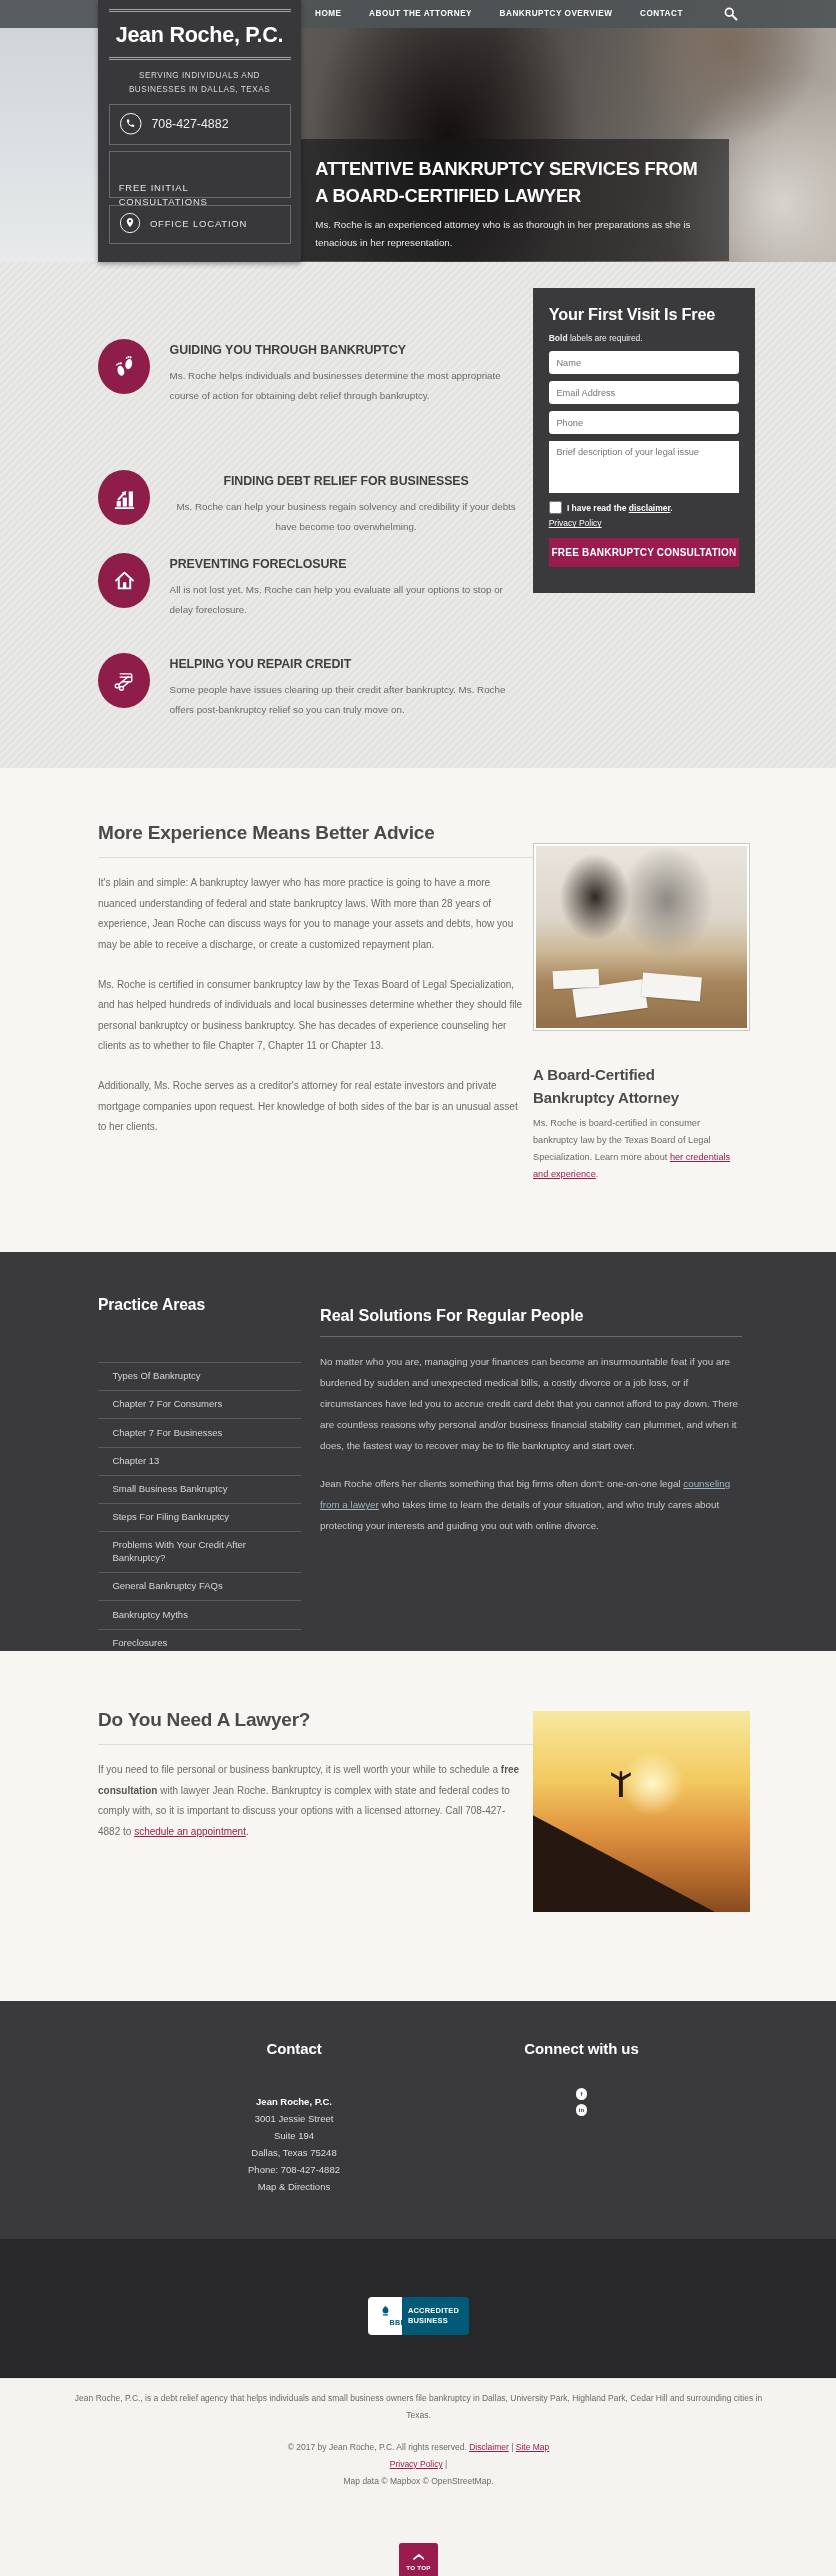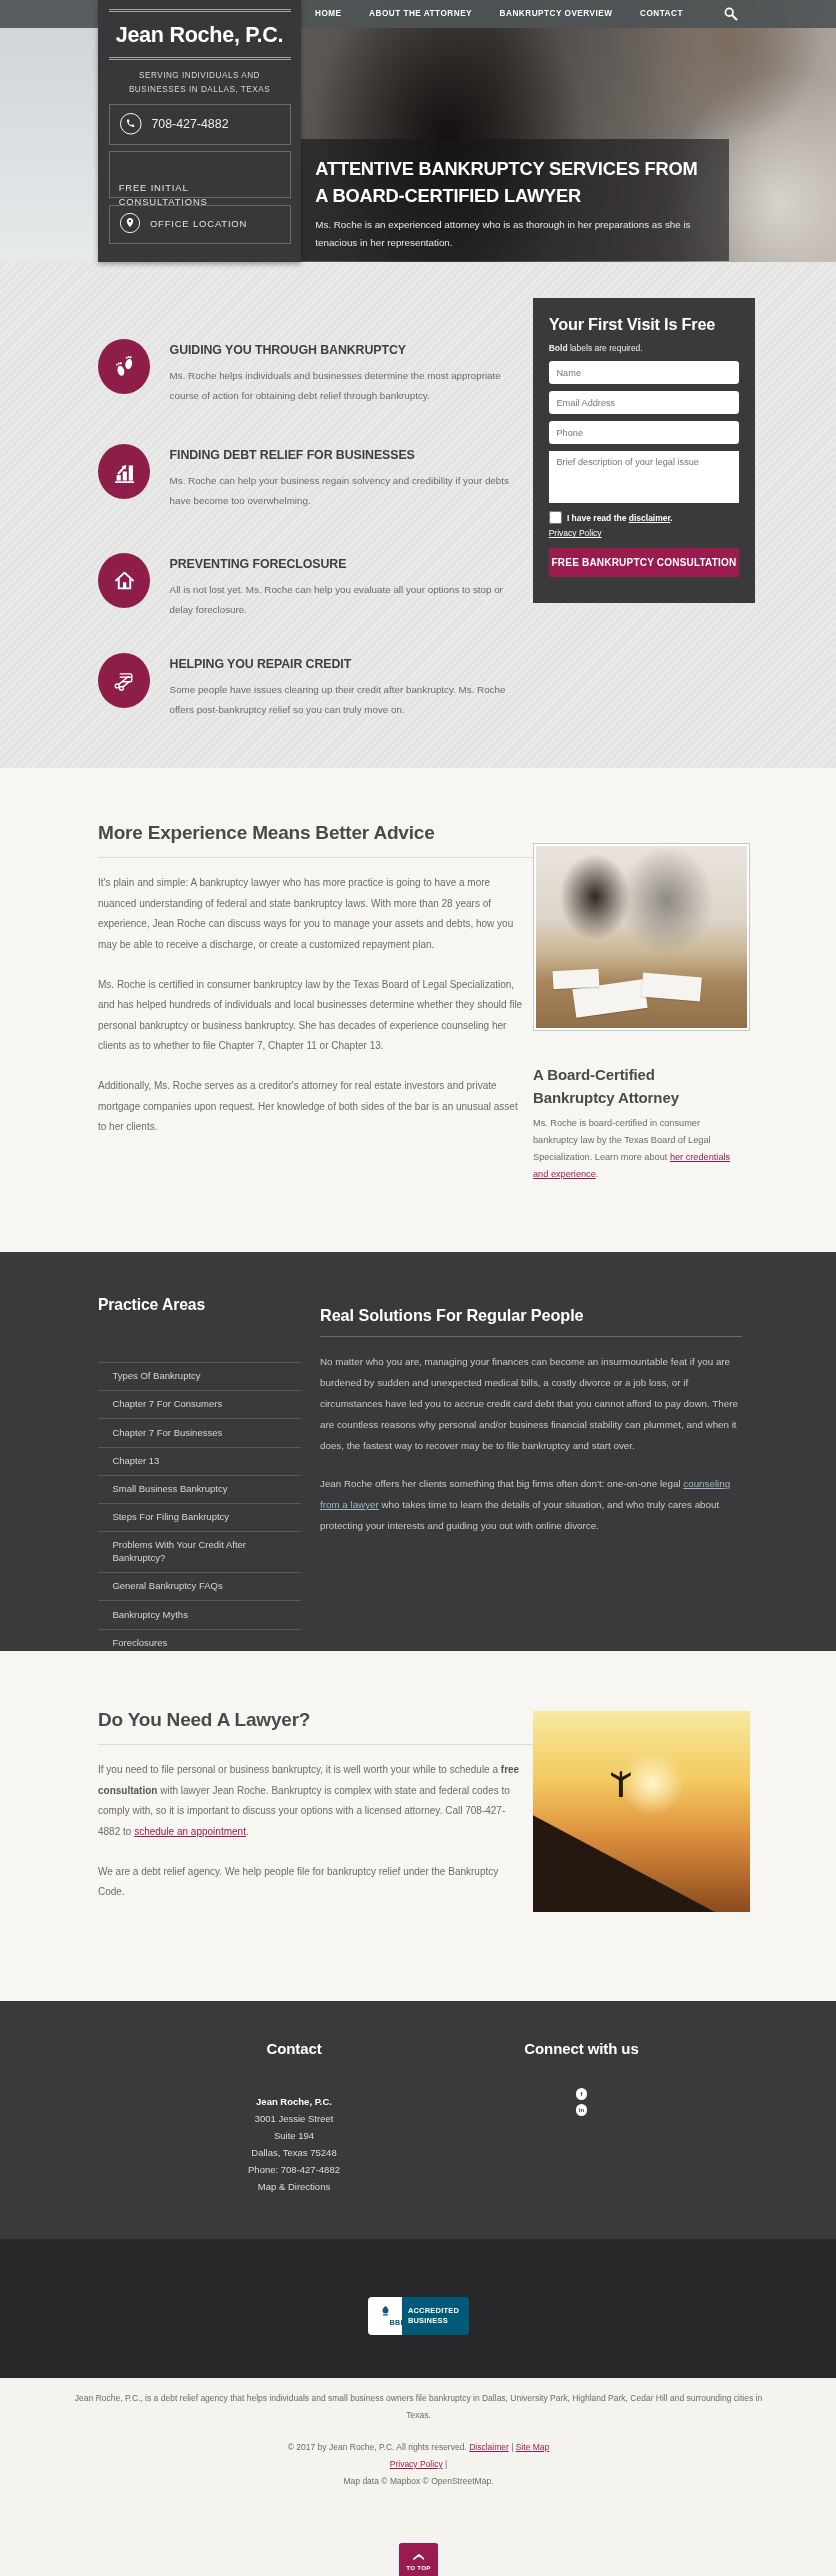--- a/index.html
+++ b/index.html
@@ -42,21 +42,21 @@
   
   .services { position:absolute; left:0; top:262px; width:837px; height:507px;
     background:repeating-linear-gradient(135deg, #e9e9e7 0 2.6px, #e3e3e1 2.6px 5.2px); }
   .service-row { position:absolute; left:98px; width:425px; display:flex; gap:19.6px; }
   .service-icon { width:52px; height:55px; border-radius:50%; background:#8e1d4a; flex:0 0 auto;
     display:flex; align-items:center; justify-content:center; }
   .service-text h3 { color:#3f3f3f; font-size:12.4px; font-weight:700; letter-spacing:-0.1px; margin:3.9px 0 9.2px; }
   .service-text p { color:#6b6b6b; font-size:9.8px; line-height:2; width:353px; }
 
   
-  .form-card { position:absolute; left:533px; top:36px; width:222px; height:305px; background:#3a3a3c; padding:14.4px 15.7px; }
+  .form-card { position:absolute; left:533px; top:26px; width:222px; height:305px; background:#3a3a3c; padding:14.4px 15.7px; }
   .form-card h2 { color:#fff; font-size:16.3px; font-weight:700; letter-spacing:-0.2px; margin:2.6px 0 9.2px; }
   .form-note { color:#eee; font-size:8.5px; margin-bottom:7.8px; }
   .form-card input[type=text] { width:100%; height:23.5px; border:0; border-radius:3.3px; margin-bottom:6.5px;
     padding:0 7.8px; font-size:9.2px; font-family:"Liberation Sans",sans-serif; color:#222; background:#fff; }
   .form-card textarea { width:100%; height:52px; border:0; border-radius:0; padding:5.9px 7.8px; font-size:9.2px;
     font-family:"Liberation Sans",sans-serif; color:#222; resize:none; background:#fff; }
   .check-row { display:flex; align-items:center; gap:5.2px; margin-top:6.5px; color:#fff; font-size:8.5px; font-weight:700; }
   .check-row a, .privacy-link { color:#fff; text-decoration:underline; font-size:8.5px; }
   .privacy-link { display:inline-block; margin:3.9px 0 0 0; font-weight:400; }
   .submit-btn { width:100%; height:29px; margin-top:9.2px; background:#9a1c4f; border:0; color:#fff;
@@ -208,21 +208,21 @@
               <circle cx="34" cy="8.8" r="1.9"></circle>
             </g>
           </svg>
       </div>
       <div class="service-text">
         <h3>GUIDING YOU THROUGH BANKRUPTCY</h3>
         <p>Ms. Roche helps individuals and businesses determine the most appropriate course of action for obtaining debt relief through bankruptcy.</p>
       </div>
     </div>
 
-    <div class="service-row" style="top:182px;">
+    <div class="service-row" style="top:208px;text-align:center;">
       <div class="service-icon">
         <svg viewBox="0 0 48 48" width="29" height="29">
             <g fill="#fff">
               <rect x="11" y="30" width="7" height="9"></rect>
               <rect x="21" y="24" width="7" height="15"></rect>
               <rect x="31" y="14" width="7" height="25"></rect>
               <rect x="8" y="40" width="32" height="3" rx="1"></rect>
               <path d="M12 27l9-10-2-1.8 8-2-1.3 8.1-2.2-1.9-9 10z"></path>
             </g>
           </svg>
@@ -343,21 +343,20 @@
       <p>No matter who you are, managing your finances can become an insurmountable feat if you are burdened by sudden and unexpected medical bills, a costly divorce or a job loss, or if circumstances have led you to accrue credit card debt that you cannot afford to pay down. There are countless reasons why personal and/or business financial stability can plummet, and when it does, the fastest way to recover may be to file bankruptcy and start over.</p>
       <p><span>Jean Roche offers her clients something that big firms often don't: one-on-one legal </span><a href="#" class="blue-link">counseling from a lawyer</a><span> who takes time to learn the details of your situation, and who truly cares about protecting your interests and guiding you out with online divorce.</span></p>
     </div>
   </div>
 
   <div class="light-sec" style="top:1651px; height:350px;">
     <h2 class="sec-title" style="top:58px;">Do You Need A Lawyer?</h2>
     <hr class="sec-rule" style="top:93px;">
     <div class="col-left" style="top:109px;">
       <p><span>If you need to file personal or business bankruptcy, it is well worth your while to schedule a </span><b style="color:#5a5650;">free consultation</b><span> with lawyer Jean Roche. Bankruptcy is complex with state and federal codes to comply with, so it is important to discuss your options with a licensed attorney. Call 708-427-4882 to </span><a href="#" class="maroon-link">schedule an appointment</a><span>.</span></p>
-      <p>We are a debt relief agency. We help people file for bankruptcy relief under the Bankruptcy Code.</p>
     </div>
     <div class="photo-mountain">
       <div class="slope"></div>
       <div class="figure"></div>
     </div>
   </div>
 
   <div class="footer">
     <div class="f-col f-col1">
       <h3>Contact</h3>

